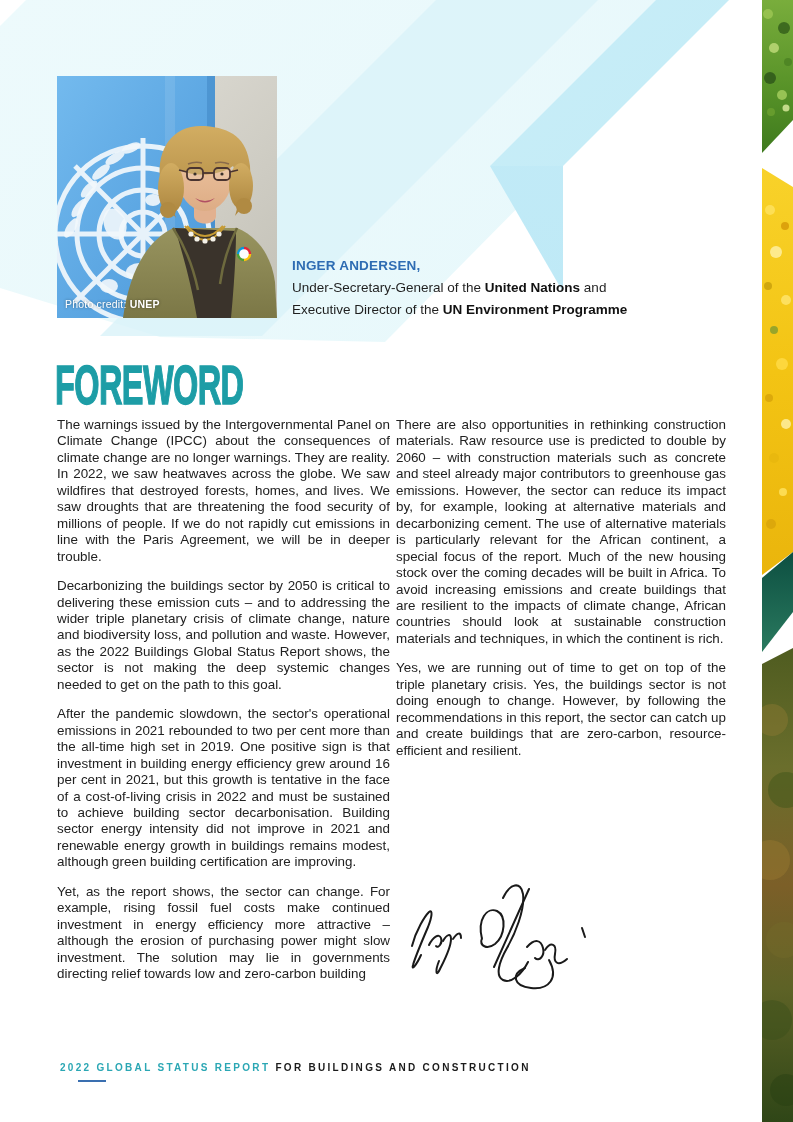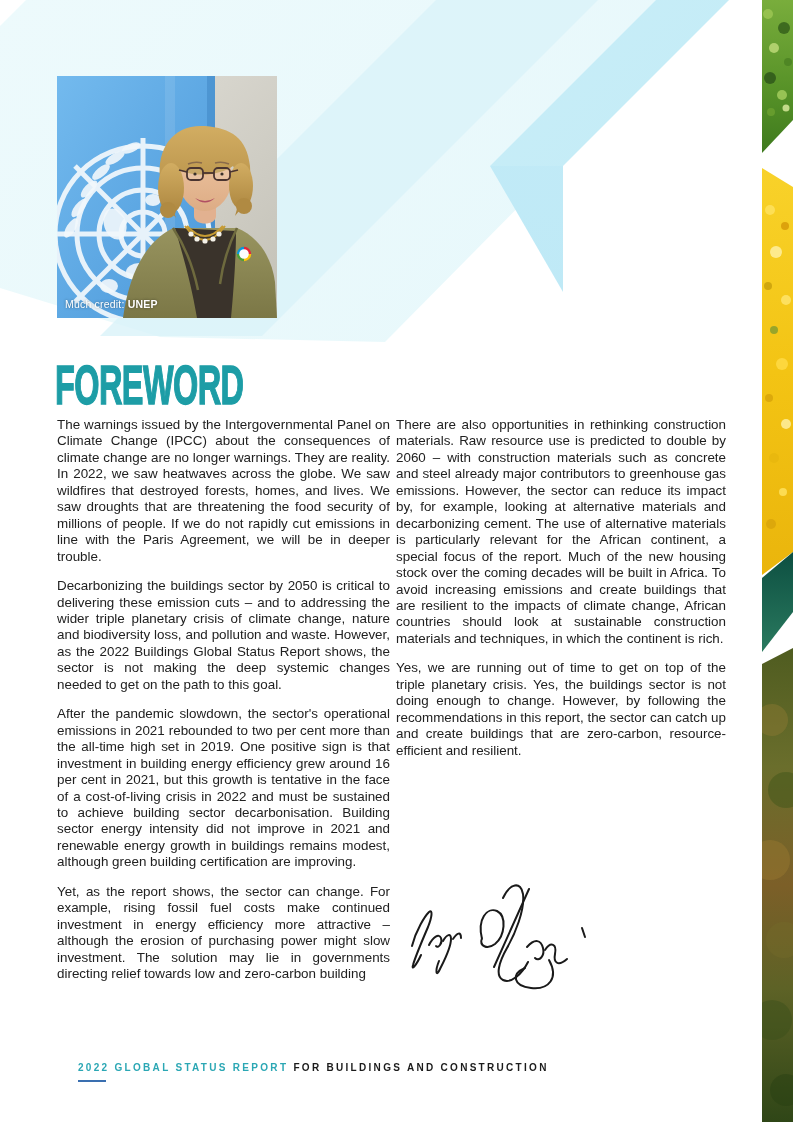--- a/index.html
+++ b/index.html
@@ -64,21 +64,21 @@
   .col.right { width:330px; }
   .col p {
     margin:0 0 13px 0;
     font-size:13.4px; line-height:16.45px;
     text-align:justify; color:#212121;
   }
   
   .signature { position:absolute; left:398px; top:868px; }
   
   .footer {
-    position:absolute; left:78px; top:1062px;
+    position:absolute; left:60px; top:1062px;
     font-size:10px; font-weight:bold; letter-spacing:2.3px;
     white-space:nowrap;
   }
   .footer .f-teal { color:#2ba7b4; }
   .footer .f-dark { color:#1b1b1b; }
   .footer-underline {
     position:absolute; left:78px; top:1080px; width:28px; height:2px;
     background:#3a6fb0;
   }
   
@@ -192,25 +192,30 @@
         <g>
           <circle cx="187" cy="178" r="6" fill="#fdfdfd"></circle>
           <path d="M187,172 A6,6 0 0,1 193,178" stroke="#e5243b" stroke-width="2.4" fill="none"></path>
           <path d="M193,178 A6,6 0 0,1 187,184" stroke="#fcc30b" stroke-width="2.4" fill="none"></path>
           <path d="M187,184 A6,6 0 0,1 181,178" stroke="#4c9f38" stroke-width="2.4" fill="none"></path>
           <path d="M181,178 A6,6 0 0,1 187,172" stroke="#0a97d9" stroke-width="2.4" fill="none"></path>
         </g>
       </g>
     </svg>
     <div class="photo-credit">
-      <span>Much credit:</span>
+      <span>Photo credit:</span>
       <b>UNEP</b>
     </div>
   </div>
 
+  <div class="person-heading">
+    <div class="person-name">INGER ANDERSEN,</div>
+    <div><span>Under-Secretary-General of the </span><b>United Nations</b><span> and</span></div>
+    <div><span>Executive Director of the </span><b>UN Environment Programme</b></div>
+  </div>
 
   <div class="foreword-title">FOREWORD</div>
 
   <div class="columns">
     <div class="col left">
       <p>The warnings issued by the Intergovernmental Panel on Climate Change (IPCC) about the consequences of climate change are no longer warnings. They are reality. In 2022, we saw heatwaves across the globe. We saw wildfires that destroyed forests, homes, and lives. We saw droughts that are threatening the food security of millions of people. If we do not rapidly cut emissions in line with the Paris Agreement, we will be in deeper trouble.</p>
       <p>Decarbonizing the buildings sector by 2050 is critical to delivering these emission cuts – and to addressing the wider triple planetary crisis of climate change, nature and biodiversity loss, and pollution and waste. However, as the 2022 Buildings Global Status Report shows, the sector is not making the deep systemic changes needed to get on the path to this goal.</p>
       <p>After the pandemic slowdown, the sector's operational emissions in 2021 rebounded to two per cent more than the all-time high set in 2019. One positive sign is that investment in building energy efficiency grew around 16 per cent in 2021, but this growth is tentative in the face of a cost-of-living crisis in 2022 and must be sustained to achieve building sector decarbonisation. Building sector energy intensity did not improve in 2021 and renewable energy growth in buildings remains modest, although green building certification are improving.</p>
       <p>Yet, as the report shows, the sector can change. For example, rising fossil fuel costs make continued investment in energy efficiency more attractive – although the erosion of purchasing power might slow investment. The solution may lie in governments directing relief towards low and zero-carbon building</p>
     </div>

